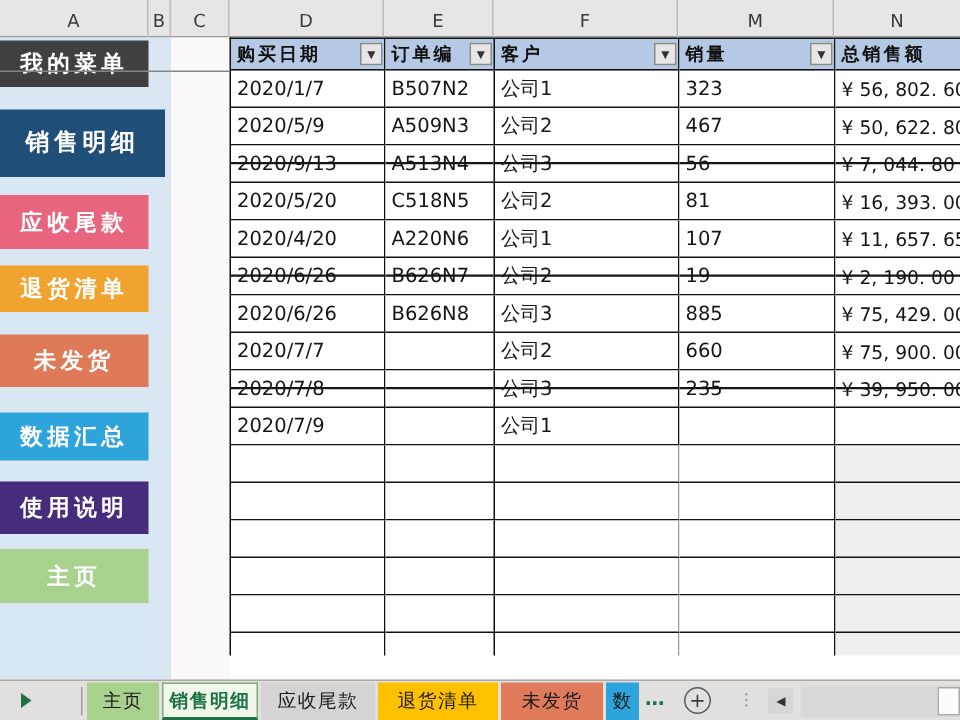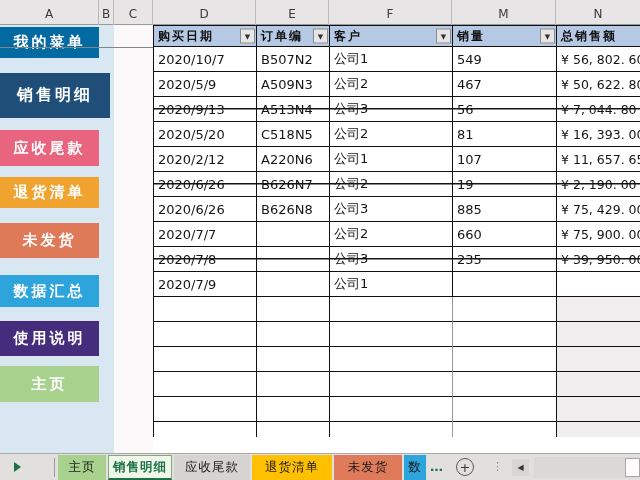--- a/index.html
+++ b/index.html
@@ -88,21 +88,21 @@
     <div class="col-letter cl-d">D</div>
     <div class="col-letter cl-e">E</div>
     <div class="col-letter cl-f">F</div>
     <div class="col-letter cl-m">M</div>
     <div class="col-letter cl-n">N</div>
   </div>
 
   <div class="left-pane">
     <div class="pane-ab"></div>
     <div class="pane-c"></div>
-    <div class="menu-btn mb-1" style="background-color: #0369a1;">我的菜单</div>
+    <div class="menu-btn mb-1" style="background-color: #404040;">我的菜单</div>
     <div class="menu-btn mb-2" style="background-color: rgb(31, 78, 121);">销售明细</div>
     <div class="menu-btn mb-3" style="background-color: rgb(233, 100, 126);">应收尾款</div>
     <div class="menu-btn mb-4" style="background-color: rgb(240, 163, 47);">退货清单</div>
     <div class="menu-btn mb-5" style="background-color: rgb(223, 122, 88);">未发货</div>
     <div class="menu-btn mb-6" style="background-color: rgb(46, 164, 220);">数据汇总</div>
     <div class="menu-btn mb-7" style="background-color: rgb(70, 44, 124);">使用说明</div>
     <div class="menu-btn mb-8" style="background-color: rgb(169, 209, 142);">主页</div>
     <div class="pane-row-line"></div>
   </div>
 
@@ -116,24 +116,24 @@
       </colgroup>
     <tbody>
         <tr>
       <th><span>购买日期</span><span class="filter-btn">▼</span></th>
       <th><span>订单编</span><span class="filter-btn">▼</span></th>
       <th><span>客户</span><span class="filter-btn">▼</span></th>
       <th><span>销量</span><span class="filter-btn">▼</span></th>
       <th><span>总销售额</span></th>
     </tr>
     <tr>
-          <td>2020/10/7</td>
+          <td>2020/1/7</td>
           <td>B507N2</td>
           <td>公司1</td>
-          <td>549</td>
+          <td>323</td>
           <td class="amt">¥ 56, 802. 60</td>
         </tr>
     <tr>
           <td>2020/5/9</td>
           <td>A509N3</td>
           <td>公司2</td>
           <td>467</td>
           <td class="amt">¥ 50, 622. 80</td>
         </tr>
     <tr class="struck">
@@ -144,21 +144,21 @@
           <td class="amt">¥ 7, 044. 80</td>
         </tr>
     <tr>
           <td>2020/5/20</td>
           <td>C518N5</td>
           <td>公司2</td>
           <td>81</td>
           <td class="amt">¥ 16, 393. 00</td>
         </tr>
     <tr>
-          <td>2020/2/12</td>
+          <td>2020/4/20</td>
           <td>A220N6</td>
           <td>公司1</td>
           <td>107</td>
           <td class="amt">¥ 11, 657. 65</td>
         </tr>
     <tr class="struck">
           <td>2020/6/26</td>
           <td>B626N7</td>
           <td>公司2</td>
           <td>19</td>

